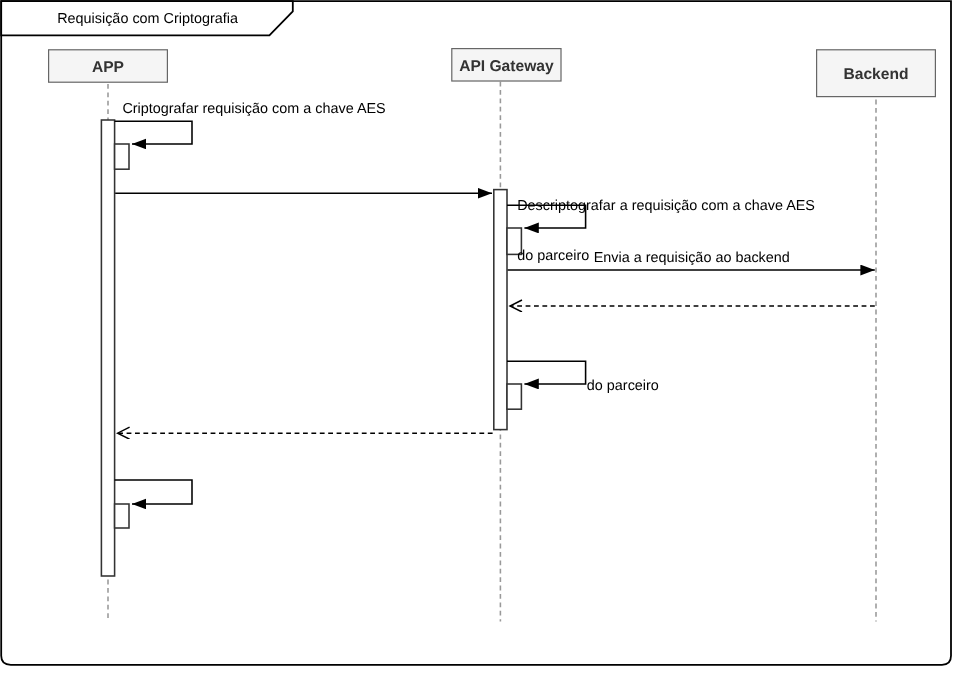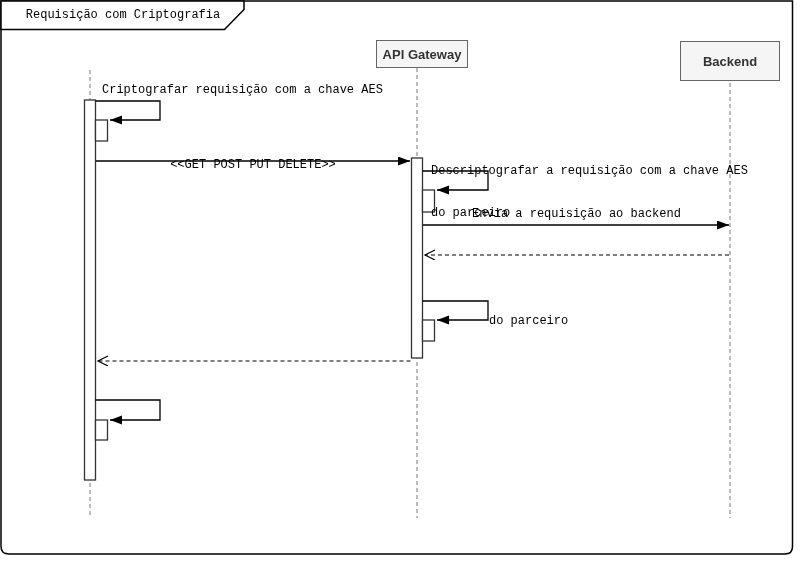--- a/index.html
+++ b/index.html
@@ -15,21 +15,21 @@
     position:absolute;
     box-sizing:border-box;
     background:#f5f5f5;
     border:1px solid #666666;
     display:flex; align-items:center; justify-content:center;
     font-family:"Liberation Sans", sans-serif;
     font-weight:bold; font-size:13px; color:#333333;
   }
   .mono {
     position:absolute;
-    font-family:Liberation Mono, monospace;
+    font-family:Liberation Sans, sans-serif;
     font-size:12px; line-height:14px; color:#000000;
     white-space:pre;
   }
   .center { text-align:center; }
   .frame-title {
     position:absolute; left:0; top:8px; width:246px;
     text-align:center;
   }
 </style>
 </head>
@@ -74,31 +74,33 @@
 
     <path d="M422.5,301 H488 V320 H437" fill="none" stroke="#000000" stroke-width="1.3" marker-end="url(#arrowFilled)"></path>
 
     <line x1="410.5" y1="361" x2="98" y2="361" stroke="#000000" stroke-width="1.2" stroke-dasharray="4 3" marker-end="url(#arrowOpen)"></line>
 
     <path d="M95.5,400 H160 V420 H110" fill="none" stroke="#000000" stroke-width="1.3" marker-end="url(#arrowFilled)"></path>
   </svg>
 
   <div class="mono frame-title">Requisição com Criptografia</div>
 
+  <div class="participant" style="left:40px; top:41px; width:100px; height:28px;">
+    <span>APP</span>
+  </div>
   <div class="participant" style="left:376px; top:40px; width:92px; height:28px;">
     <span>API Gateway</span>
   </div>
   <div class="participant" style="left:680px; top:41px; width:100px; height:40px;">
     <span>Backend</span>
   </div>
 
   <div class="mono" style="left:102px; top:83px;">Criptografar requisição com a chave AES</div>
 
   <div class="mono center" style="left:96px; top:130px; width:314px;">
-    <div>&lt;&lt;GET POST PUT DELETE&gt;&gt;</div>
   </div>
 
   <div class="mono" style="left:431px; top:136px;">
     <div>Descriptografar a requisição com a chave AES</div>
     <div>do parceiro</div>
   </div>
 
   <div class="mono center" style="left:423px; top:207px; width:307px;">Envia a requisição ao backend</div>
 
   <div class="mono" style="left:489px; top:286px;">

